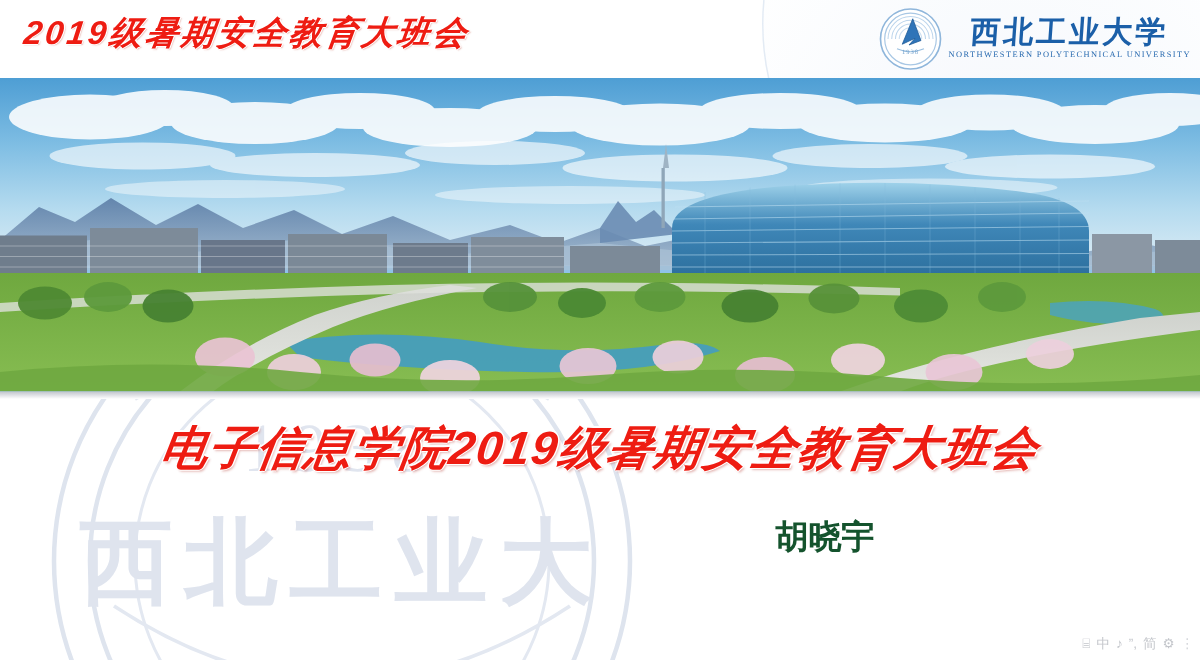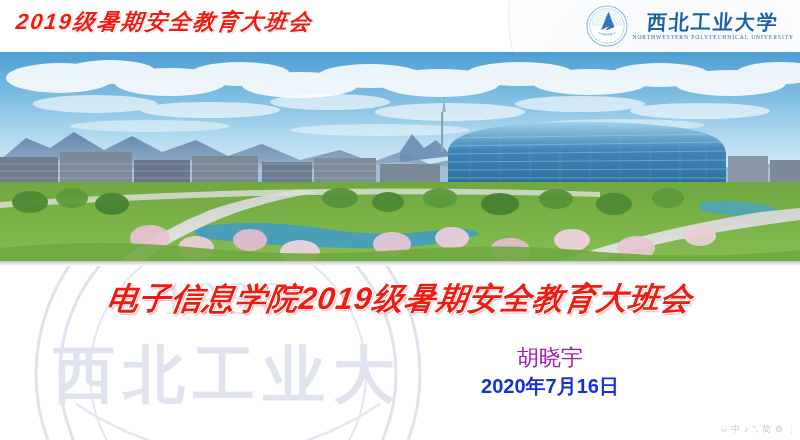--- a/index.html
+++ b/index.html
@@ -97,22 +97,22 @@
     transform:skewX(-8deg);
     text-shadow:
       1px 0 0 #ffffff, -1px 0 0 #ffffff,
       0 1px 0 #ffffff, 0 -1px 0 #ffffff,
       1.5px 1.5px 1.5px rgba(170,30,20,.30);
   }
 
   .presenter{
     position:absolute;left:400px;top:344px;width:300px;
     text-align:center;
-    font-size:22px;line-height:28px;font-weight:normal;
-    color:#a21caf;white-space:nowrap;
+    font-size:22px;line-height:28px;font-weight:bold;
+    color:#14532d;white-space:nowrap;
   }
   .date{
     position:absolute;left:400px;top:373px;width:300px;
     text-align:center;
     font-size:20px;line-height:26px;font-weight:bold;
     color:#1430D8;white-space:nowrap;
   }
 
   
   .ime-bar{
@@ -318,21 +318,20 @@
         <path d="M48 230 Q200 330 352 230" fill="none" stroke="#e3e8f1" stroke-width="2.5"></path>
         <path d="M62 92 Q200 16 338 92" fill="none" stroke="#e3e8f1" stroke-width="2.5"></path>
       </svg>
     </div>
   </div>
 
   <div class="main-title">电子信息学院2019级暑期安全教育大班会</div>
 
   <div class="presenter">胡晓宇</div>
 
-  <div class="date">2020年7月16日</div>
 
   <div class="ime-bar">
     <span>⌸</span>
     <span>中</span>
     <span>♪</span>
     <span>”,</span>
     <span>简</span>
     <span>⚙</span>
     <span class="ime-sep">⋮</span>
   </div>

